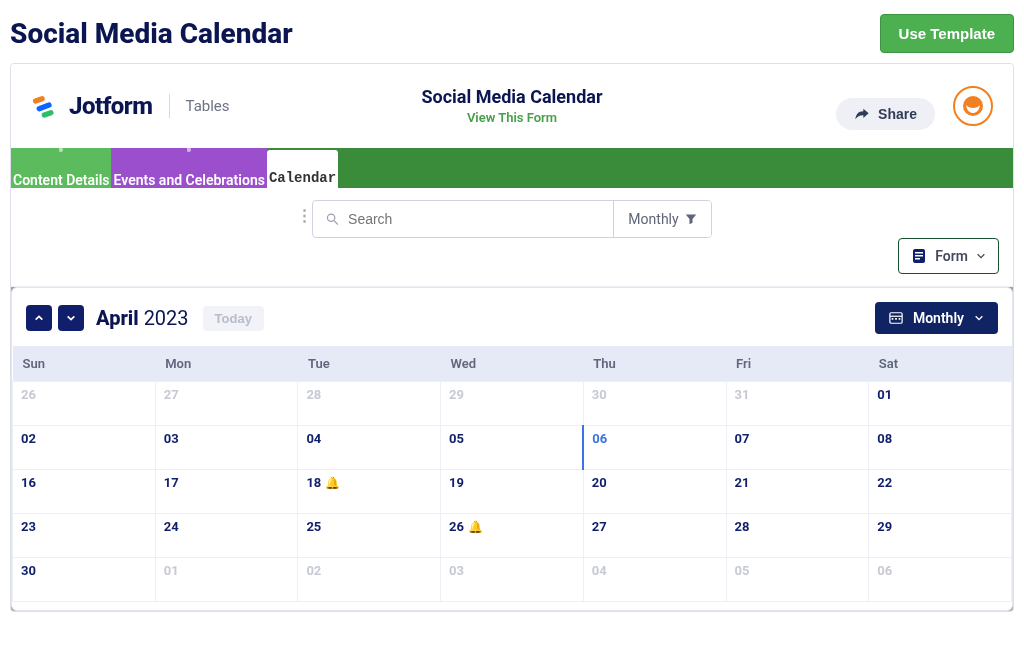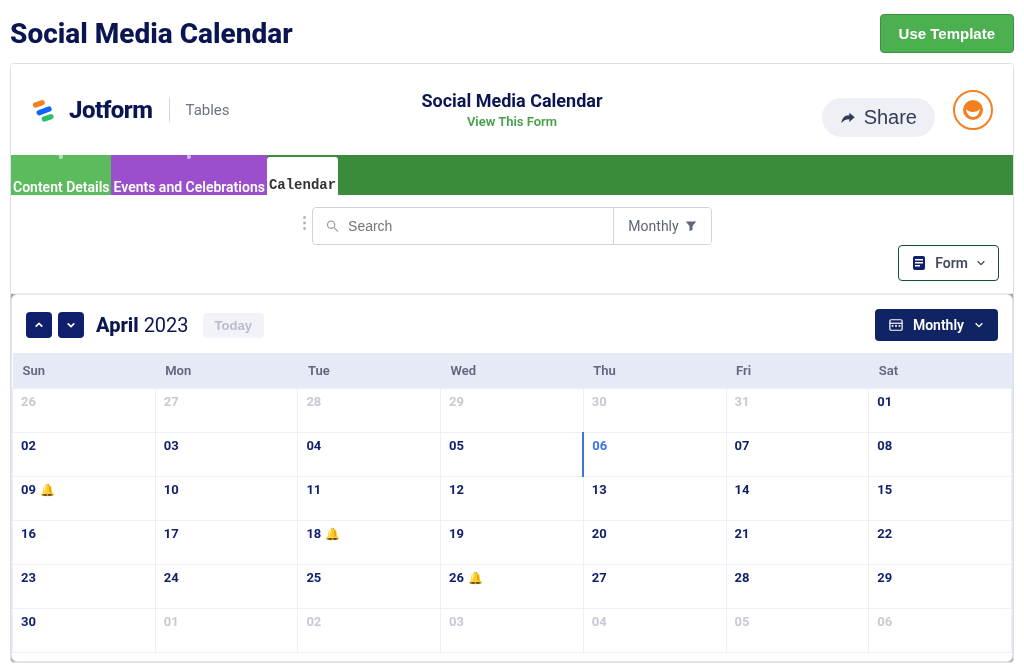--- a/index.html
+++ b/index.html
@@ -12,21 +12,21 @@
   .app-header { display: flex; align-items: center; padding: 18px 20px; background: #fff; position: relative; }
   .brand { display: flex; align-items: center; gap: 10px; }
   .brand-logo { width: 28px; height: 28px; display:flex; align-items:center; justify-content:center; }
   .brand-name { font-weight: 800; font-size: 24px; color: #0a1551; letter-spacing: -0.5px; }
   .divider-v { width: 1px; height: 24px; background: #d6d9e2; margin: 0 16px; }
   .tables-label { color: #6c7383; font-size: 15px; }
   .header-center { position: absolute; left: 50%; transform: translateX(-50%); text-align: center; }
   .hc-title { font-weight: 700; color: #0a1551; font-size: 18px; }
   .hc-link { color: #46a049; font-size: 13px; font-weight: 600; }
   .header-right { margin-left: auto; display: flex; align-items: center; gap: 18px; }
-  .share-btn { background: #eef0f6; border: none; border-radius: 20px; padding: 8px 18px; display: flex; align-items: center; gap: 8px; font-weight: 400; color: #333c57; cursor: pointer; font-size:20px;margin-top:16px; }
+  .share-btn { background: #eef0f6; border: none; border-radius: 20px; padding: 8px 18px; display: flex; align-items: center; gap: 8px; font-weight: 700; color: #333c57; cursor: pointer; font-size:14px;margin-top:16px; }
   .avatar { width: 40px; height: 40px; border-radius: 50%; background: #fff; border: 2px solid #f38020; display:flex; align-items:center; justify-content:center; }
   .avatar svg { width: 24px; height: 24px; }
 
   .tabs-bar { display: flex; align-items: stretch; background: #3a8b3a; height: 40px; }
   .tab { display: flex; align-items: center; gap: 20px; padding: 0 2px; color: #fff; font-weight: 600; font-size: 14px; cursor: pointer; flex-direction: column; }
   .tab.green { background: #5cbb5c; }
   .tab.purple { background: #9b4fcc; }
   .tab.active { background: #fff; color: #333; border-top-left-radius:3px; border-top-right-radius:3px; margin-top:2px;font-family:Liberation Mono, monospace; }
   .tab .grid-icon { width:14px; height:14px; }
   .tab.active .cal-icon { color: #f38020; }
@@ -222,29 +222,20 @@
             <tr>
               <td>02</td>
               <td>03</td>
               <td>04</td>
               <td>05</td>
               <td class="today">06</td>
               <td>07</td>
               <td>08</td>
             </tr>
             <tr>
-              <td>09<span class="bell">🔔</span></td>
-              <td>10</td>
-              <td>11</td>
-              <td>12</td>
-              <td>13</td>
-              <td>14</td>
-              <td>15</td>
-            </tr>
-            <tr>
               <td>16</td>
               <td>17</td>
               <td>18<span class="bell">🔔</span></td>
               <td>19</td>
               <td>20</td>
               <td>21</td>
               <td>22</td>
             </tr>
             <tr>
               <td>23</td>

